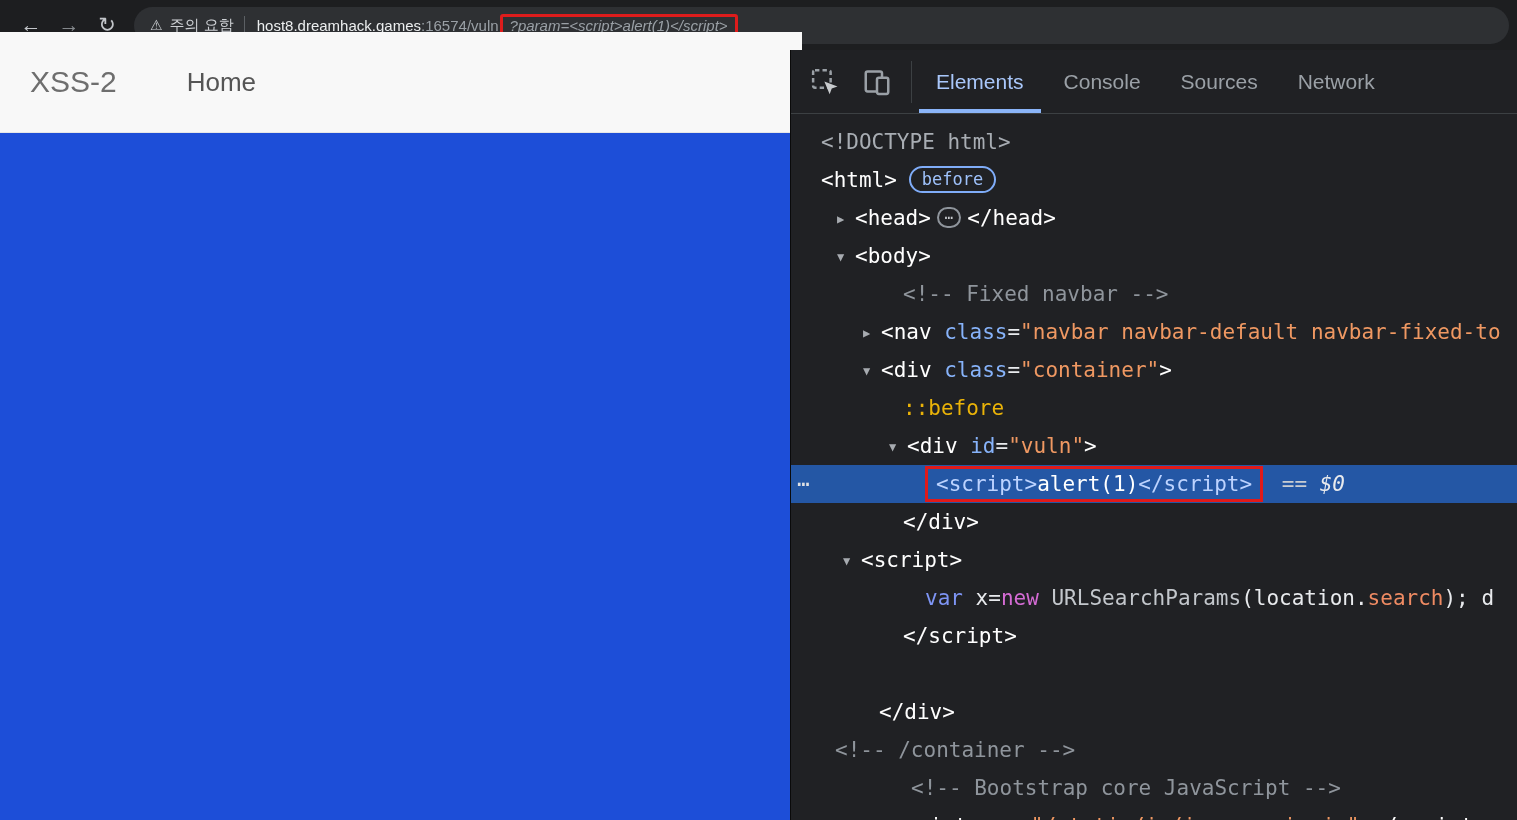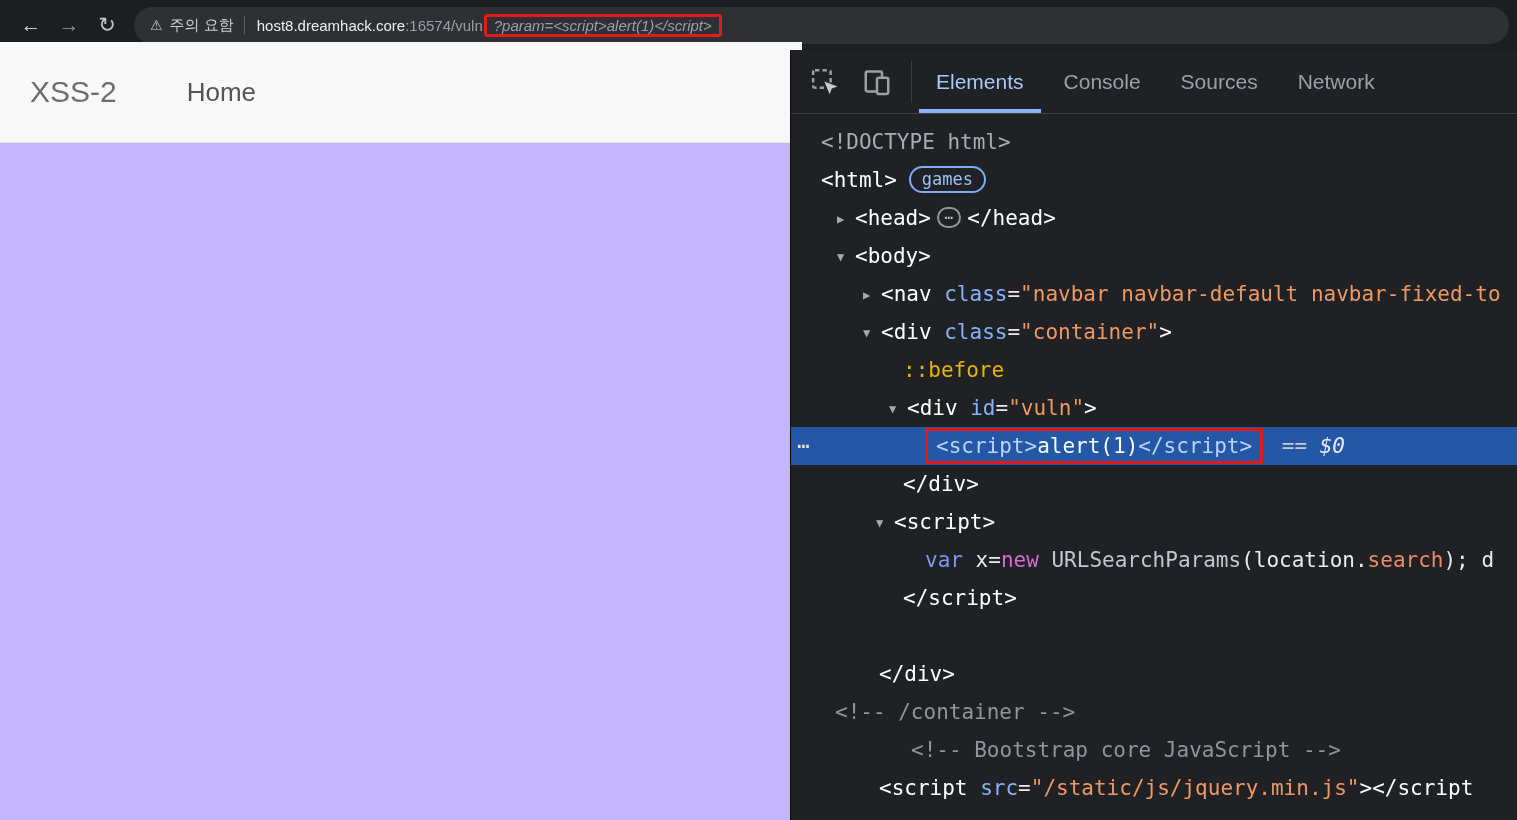--- a/index.html
+++ b/index.html
@@ -10,21 +10,21 @@
   .nav-btn{font-size:21px;color:#c2c5c9;width:38px;text-align:center;cursor:pointer;user-select:none}
   .nav-btn.fwd{color:#84888c}
   .omnibox{flex:1;height:37px;margin-left:8px;background:#2e3033;border-radius:19px;display:flex;align-items:center;padding:0 16px;font-size:15px;color:#9aa0a6;white-space:nowrap;overflow:hidden}
   .warn{display:flex;align-items:center;gap:7px;color:#cdd0d4}
   .warn .tri{font-size:14px}
   .omni-sep{width:1px;height:18px;background:#5c6064;margin:0 12px 0 10px;flex:0 0 auto}
   .host{color:#eceeef}
   .url-red-box{border:3px solid #de1c1c;border-radius:3px;padding:0 7px;margin-left:1px;font-style:italic}
 
   
-  .page{position:absolute;left:0;top:42px;width:802px;bottom:0;background:#c4b5fd}
+  .page{position:absolute;left:0;top:32px;width:802px;bottom:0;background:#1d4ed8}
   .site-navbar{height:101px;background:#f8f8f8;border-bottom:1px solid #e7e7e7;display:flex;align-items:center}
   .brand{margin-left:30px;font-size:30px;color:#6e6e6e;cursor:pointer}
   .nav-home{margin-left:70px;font-size:26px;color:#555;cursor:pointer}
 
   
   .devtools{position:absolute;left:790px;top:50px;right:0;bottom:0;background:#202124;border-left:1px solid #0a0a0a}
   .dt-toolbar{height:64px;border-bottom:1px solid #3c4043;display:flex;align-items:center;padding-left:16px}
   .dt-iconbtn{width:36px;height:36px;display:flex;align-items:center;justify-content:center;margin-right:16px;cursor:pointer}
   .dt-sep{width:1px;height:42px;background:#3c4043;margin-right:4px}
   .dt-tabs{display:flex;height:100%}
@@ -65,21 +65,21 @@
 <div class="chrome">
   <div class="nav-btn">←</div>
   <div class="nav-btn fwd">→</div>
   <div class="nav-btn">↻</div>
   <div class="omnibox">
     <span class="warn">
       <span class="tri">⚠</span>
       <span>주의 요함</span>
     </span>
     <span class="omni-sep"></span>
-    <span class="host">host8.dreamhack.core</span>
+    <span class="host">host8.dreamhack.games</span>
     <span>:16574/vuln</span>
     <span class="url-red-box"><span>?param=&lt;script&gt;alert(1)&lt;/script&gt;</span></span>
   </div>
 </div>
 
 <div class="page">
   <div class="site-navbar">
     <span class="brand">XSS-2</span>
     <span class="nav-home">Home</span>
   </div>
@@ -105,27 +105,30 @@
       <div class="dt-tab">Console</div>
       <div class="dt-tab">Sources</div>
       <div class="dt-tab">Network</div>
     </div>
   </div>
   <div class="dom-tree">
       <div class="tree-row">
         <span class="row-content" style="padding-left: 30px;"><span class="tk tk-doc">&lt;!DOCTYPE html&gt;</span></span>
       </div>
       <div class="tree-row">
-        <span class="row-content" style="padding-left: 30px;"><span class="tk tk-tag">&lt;html&gt;</span><span class="badge">games</span></span>
+        <span class="row-content" style="padding-left: 30px;"><span class="tk tk-tag">&lt;html&gt;</span><span class="badge">before</span></span>
       </div>
       <div class="tree-row">
         <span class="row-content" style="padding-left: 46px;"><span class="arrow">▶</span><span class="tk tk-tag">&lt;head&gt;</span><span class="ellipsis-pill">⋯</span><span class="tk tk-tag">&lt;/head&gt;</span></span>
       </div>
       <div class="tree-row">
         <span class="row-content" style="padding-left: 46px;"><span class="arrow">▼</span><span class="tk tk-tag">&lt;body&gt;</span></span>
+      </div>
+      <div class="tree-row">
+        <span class="row-content" style="padding-left: 112px;"><span class="tk tk-com">&lt;!-- Fixed navbar --&gt;</span></span>
       </div>
       <div class="tree-row">
         <span class="row-content" style="padding-left: 72px;"><span class="arrow">▶</span><span class="tk tk-tag">&lt;nav</span><span class="tk tk-attr"> class</span><span class="tk tk-txt">=</span><span class="tk tk-val">"navbar navbar-default navbar-fixed-to</span></span>
       </div>
       <div class="tree-row">
         <span class="row-content" style="padding-left: 72px;"><span class="arrow">▼</span><span class="tk tk-tag">&lt;div</span><span class="tk tk-attr"> class</span><span class="tk tk-txt">=</span><span class="tk tk-val">"container"</span><span class="tk tk-tag">&gt;</span></span>
       </div>
       <div class="tree-row">
         <span class="row-content" style="padding-left: 112px;"><span class="tk tk-pseudo">::before</span></span>
       </div>
@@ -133,21 +136,21 @@
         <span class="row-content" style="padding-left: 98px;"><span class="arrow">▼</span><span class="tk tk-tag">&lt;div</span><span class="tk tk-attr"> id</span><span class="tk tk-txt">=</span><span class="tk tk-val">"vuln"</span><span class="tk tk-tag">&gt;</span></span>
       </div>
       <div class="tree-row selected">
         <span class="gutter">⋯</span>
         <span class="row-content" style="padding-left: 134px;"><span class="red-box"><span class="tk tk-tag">&lt;script&gt;</span><span class="tk tk-txt">alert(1)</span><span class="tk tk-tag">&lt;/script&gt;</span></span><span class="tk tk-eq"> == </span><span class="tk tk-dollar">$0</span></span>
       </div>
       <div class="tree-row">
         <span class="row-content" style="padding-left: 112px;"><span class="tk tk-tag">&lt;/div&gt;</span></span>
       </div>
       <div class="tree-row">
-        <span class="row-content" style="padding-left: 85px;"><span class="arrow">▼</span><span class="tk tk-tag">&lt;script&gt;</span></span>
+        <span class="row-content" style="padding-left: 52px;"><span class="arrow">▼</span><span class="tk tk-tag">&lt;script&gt;</span></span>
       </div>
       <div class="tree-row">
         <span class="row-content" style="padding-left: 134px;"><span class="tk tk-kw">var</span><span class="tk tk-txt"> x=</span><span class="tk tk-new">new</span><span class="tk tk-txt"> </span><span class="tk tk-fn">URLSearchParams</span><span class="tk tk-txt">(</span><span class="tk tk-txt">location</span><span class="tk tk-txt">.</span><span class="tk tk-prop">search</span><span class="tk tk-txt">); d</span></span>
       </div>
       <div class="tree-row">
         <span class="row-content" style="padding-left: 112px;"><span class="tk tk-tag">&lt;/script&gt;</span></span>
       </div>
       <div class="tree-row">
         <span class="row-content" style="padding-left: 112px; margin-top: 46px;"><span class="tk tk-pseudo">::after</span></span>
       </div>

